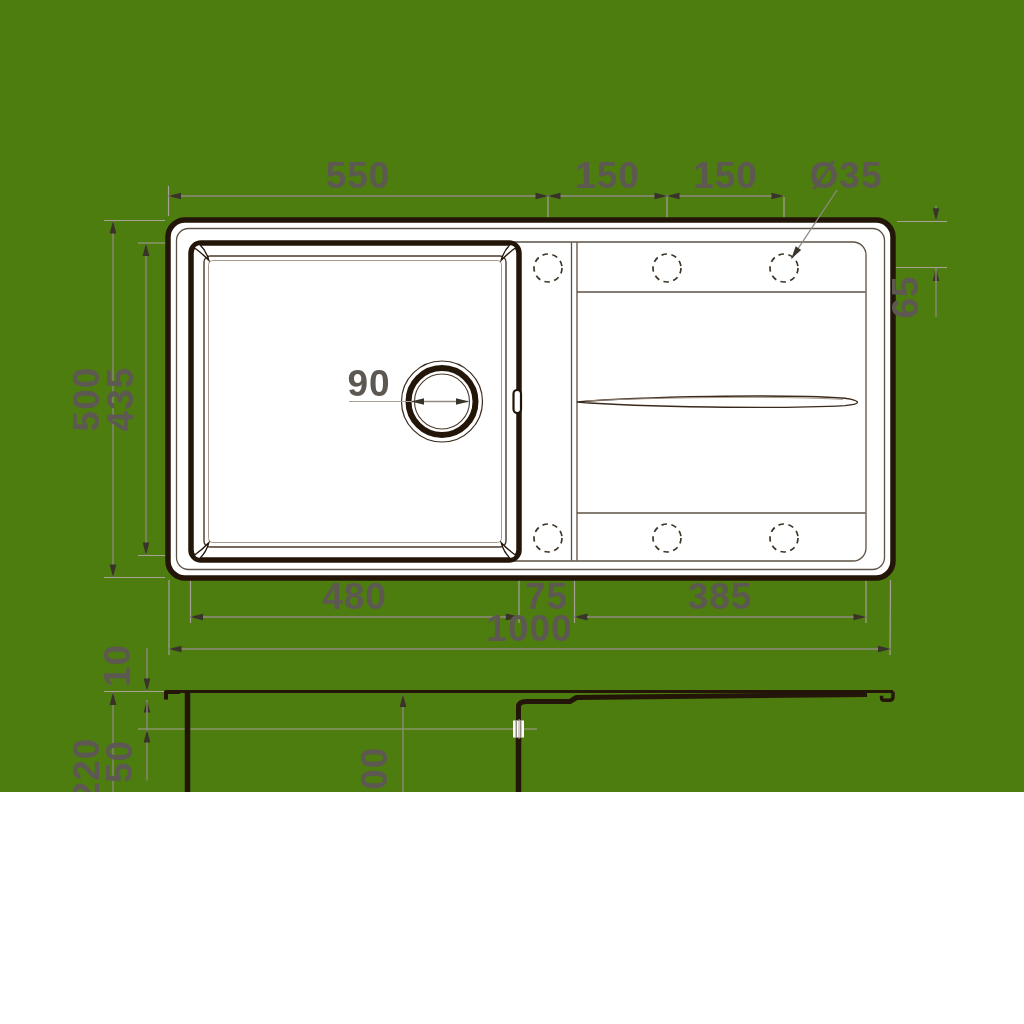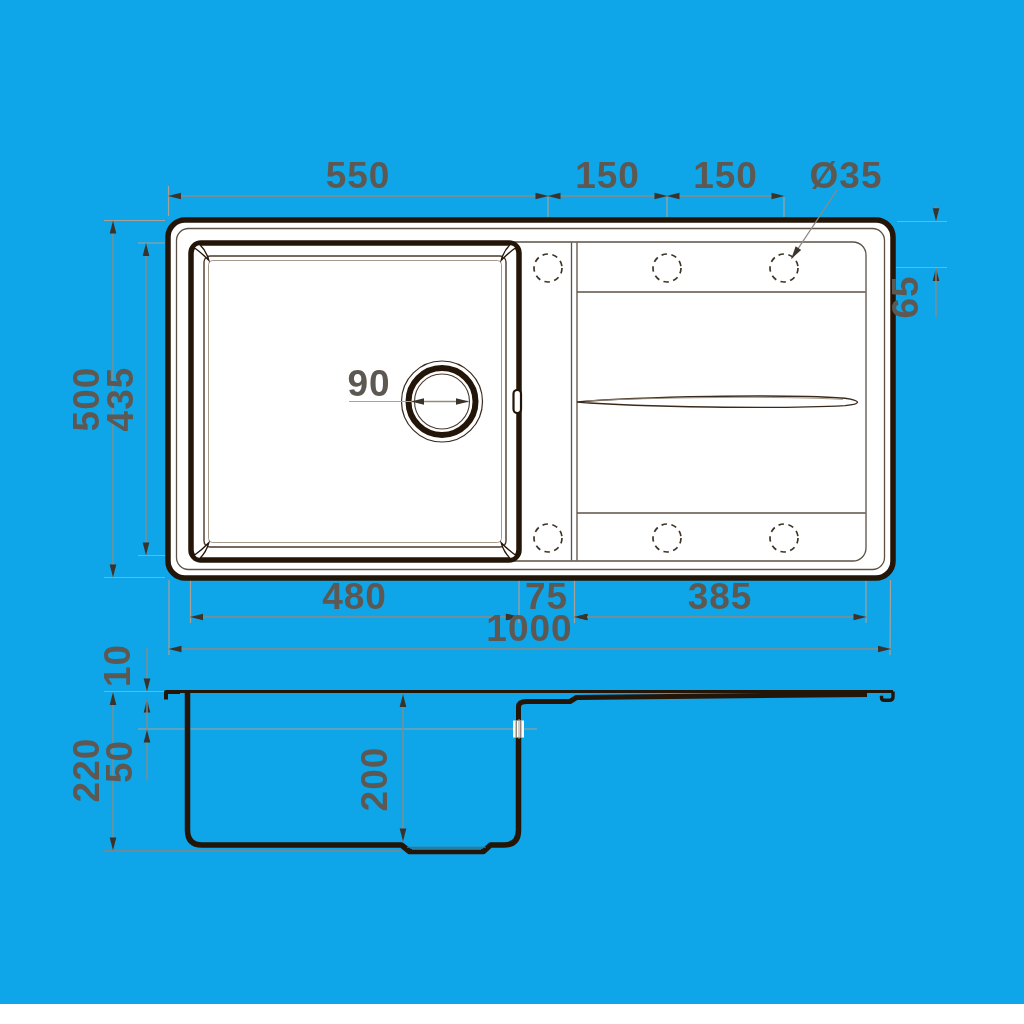--- a/index.html
+++ b/index.html
@@ -1,16 +1,16 @@
 <!DOCTYPE html>
 <html><head>
 <meta charset="utf-8">
 <style>
   html,body{margin:0;padding:0;background:#ffffff;}
-  .stage{width:1024px;height:1004px;background:#0ea5e9;position:relative;overflow:hidden;}
+  .stage{width:1024px;height:792px;background:#4d7c0f;position:relative;overflow:hidden;}
   svg{display:block;}
   .t{font-family:"Liberation Sans","DejaVu Sans",sans-serif;font-weight:bold;font-size:37px;fill:#5e5852;letter-spacing:1px;}
   .ink{stroke:#241509;fill:none;}
   .thin{stroke:#5c5144;fill:none;stroke-width:1.3;}
   .faint{stroke:#9a8d7e;fill:none;stroke-width:0.9;}
   .dim{stroke:#908a81;fill:none;stroke-width:1.3;}
   .ext{stroke:#a8a299;fill:none;stroke-width:1.2;}
   .dash{stroke:#3f3528;fill:none;stroke-width:1.7;stroke-dasharray:5.5 4.5;}
 </style>
 </head>

